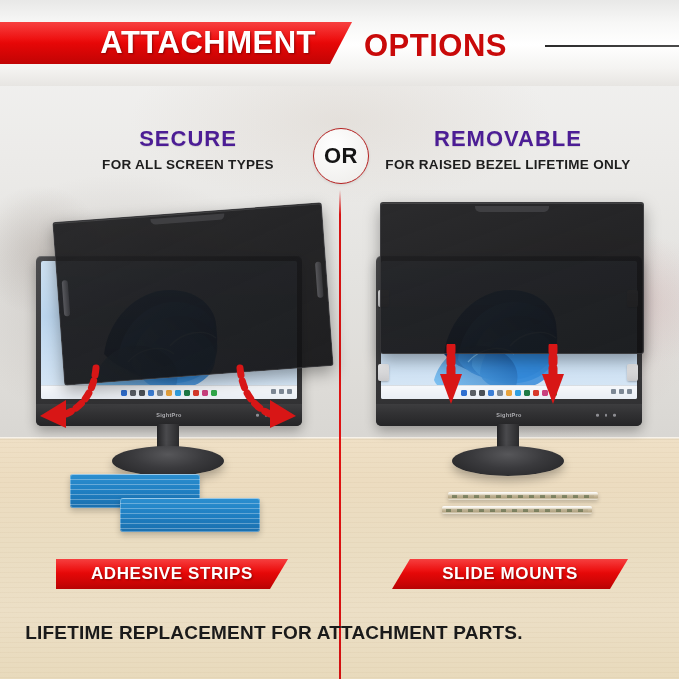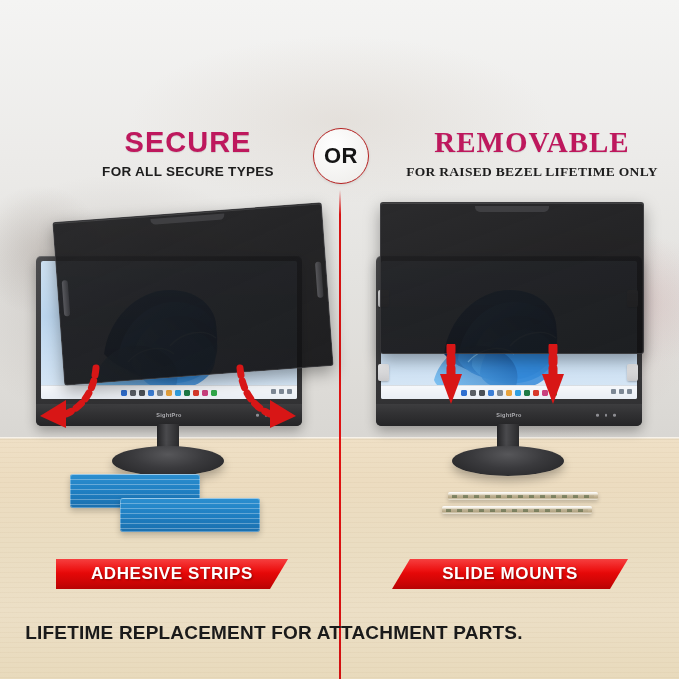--- a/index.html
+++ b/index.html
@@ -66,28 +66,28 @@
     color:#c90a0a;font-weight:bold;font-size:31px;letter-spacing:.5px;
   }
   .hdr-line{
     position:absolute;left:545px;top:45px;width:134px;height:2px;
     background:linear-gradient(90deg,#2b2b2b,#4a4a4a);
   }
 
   
   .col-head{position:absolute;text-align:center;}
   .col-head .big{
-    color:#be185d;font-weight:bold;font-size:29px;letter-spacing:1px;
+    color:#4c1d95;font-weight:bold;font-size:22px;letter-spacing:1px;
     text-shadow:0 1px 1px rgba(0,0,0,.10);
   }
   .col-head .sub{
     margin-top:5px;color:#1d1d1d;font-weight:bold;font-size:13.5px;letter-spacing:.3px;
   }
   .col-left{left:58px;top:126px;width:260px;}
-  .col-right{left:384px;top:126px;width:296px;font-family:Liberation Serif, serif;}
+  .col-right{left:360px;top:126px;width:296px;}
 
   
   .or-badge{
     position:absolute;left:313px;top:128px;width:54px;height:54px;
     border-radius:50%;border:1.6px solid #b42020;
     background:radial-gradient(circle at 38% 32%, #ffffff, #f2f1ef 70%, #eceae7 100%);
     display:flex;align-items:center;justify-content:center;
     color:#151515;font-weight:bold;font-size:22px;letter-spacing:.5px;
     box-shadow:0 1px 3px rgba(0,0,0,.10);
   }
@@ -235,24 +235,32 @@
 </style>
 </head>
 <body>
 
 <div class="stage">
 
   <div class="bg-wall"></div>
   <div class="bg-desk"></div>
   <div class="desk-edge"></div>
 
+  <div class="header">
+    <div class="hdr-red">
+      <div class="hdr-red-sheen"></div>
+      <div class="hdr-red-txt">ATTACHMENT</div>
+    </div>
+    <div class="hdr-opt">OPTIONS</div>
+    <div class="hdr-line"></div>
+  </div>
 
   <div class="col-head col-left">
     <div class="big">SECURE</div>
-    <div class="sub">FOR ALL SECURE TYPES</div>
+    <div class="sub">FOR ALL SCREEN TYPES</div>
   </div>
 
   <div class="col-head col-right">
     <div class="big">REMOVABLE</div>
     <div class="sub">FOR RAISED BEZEL LIFETIME ONLY</div>
   </div>
 
   <div class="or-badge">OR</div>
   <div class="divider"></div>
 

